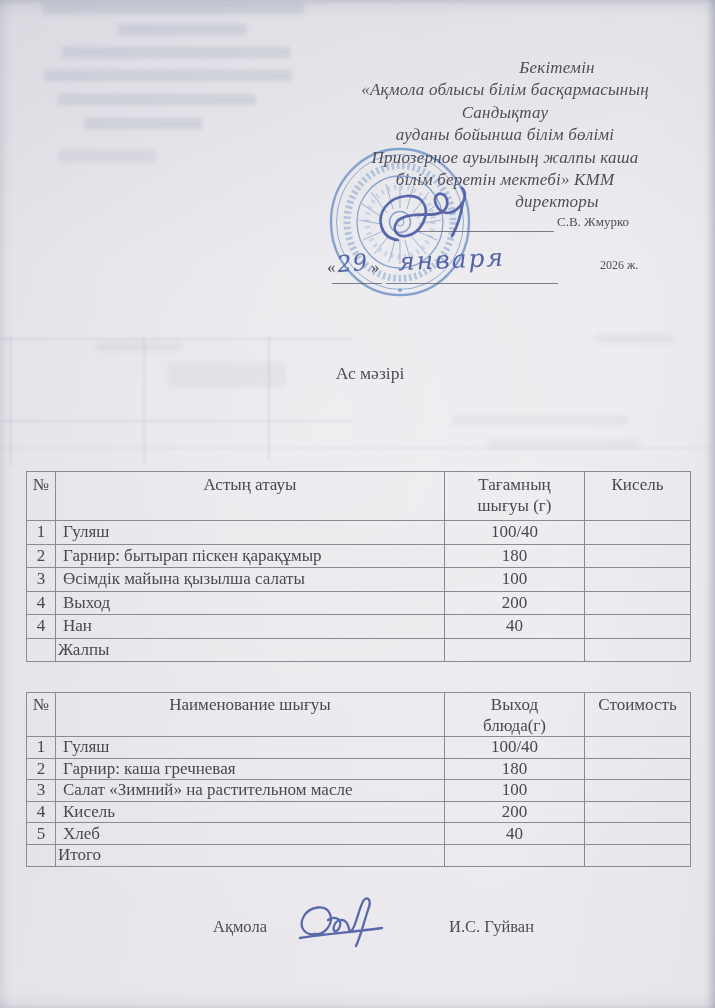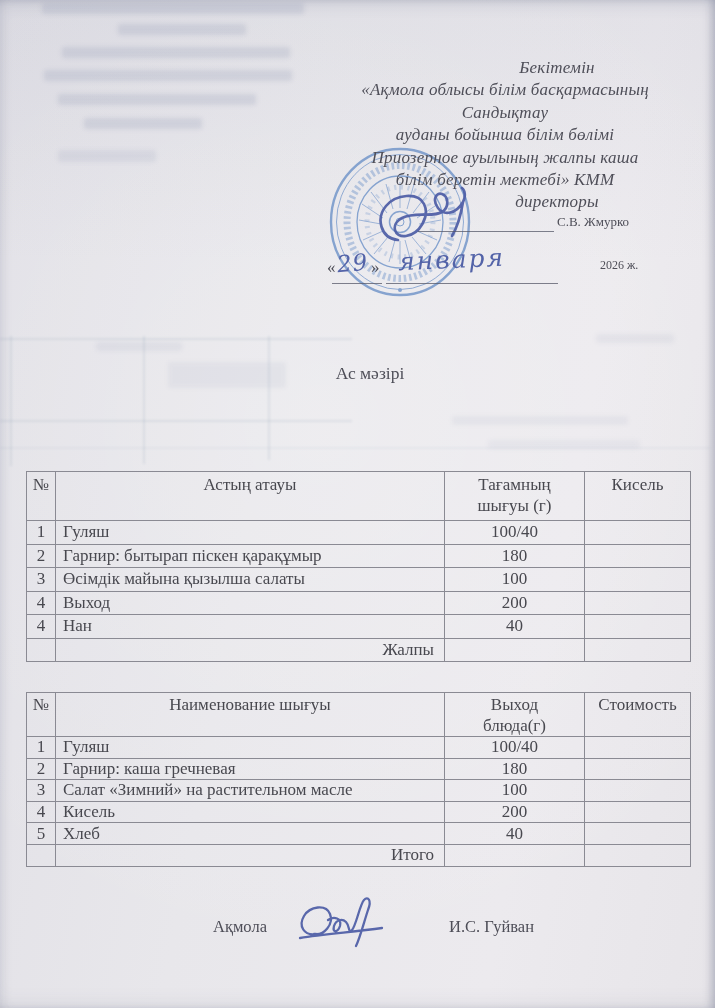--- a/index.html
+++ b/index.html
@@ -45,21 +45,21 @@
   .t-ru{left:26px;top:692px;}
   .t-kz th{height:46px;vertical-align:top;padding-top:2px;}
   .t-ru th{height:40px;vertical-align:top;padding-top:1px;}
   .t-kz td{height:22.5px;}
   .t-ru td{height:20.6px;}
   th.hc{text-align:center;white-space:normal;line-height:21px;}
   .hdr-narrow{display:inline-block;max-width:96px;white-space:normal;}
   td.c-num{text-align:center;}
   td.c-dish{text-align:left;padding-left:7px;}
   td.c-out{text-align:center;}
-  td.c-total{text-align:right;padding-right:10px;}
+  td.c-total{padding-right:10px;}
   
   .stampwrap{left:327px;top:144px;width:146px;height:156px;opacity:.8;filter:blur(.35px);}
   .pen{stroke:#4d5da6;fill:none;stroke-linecap:round;stroke-linejoin:round;}
   .sig1{left:368px;top:178px;width:135px;height:82px;opacity:.92;}
   .sig2{left:290px;top:894px;width:100px;height:62px;opacity:.92;}
   
   .role{left:213px;top:917px;font-size:16.5px;}
   .nursename{left:449px;top:917px;font-size:16.5px;text-align:center;}
 </style>
 </head>

